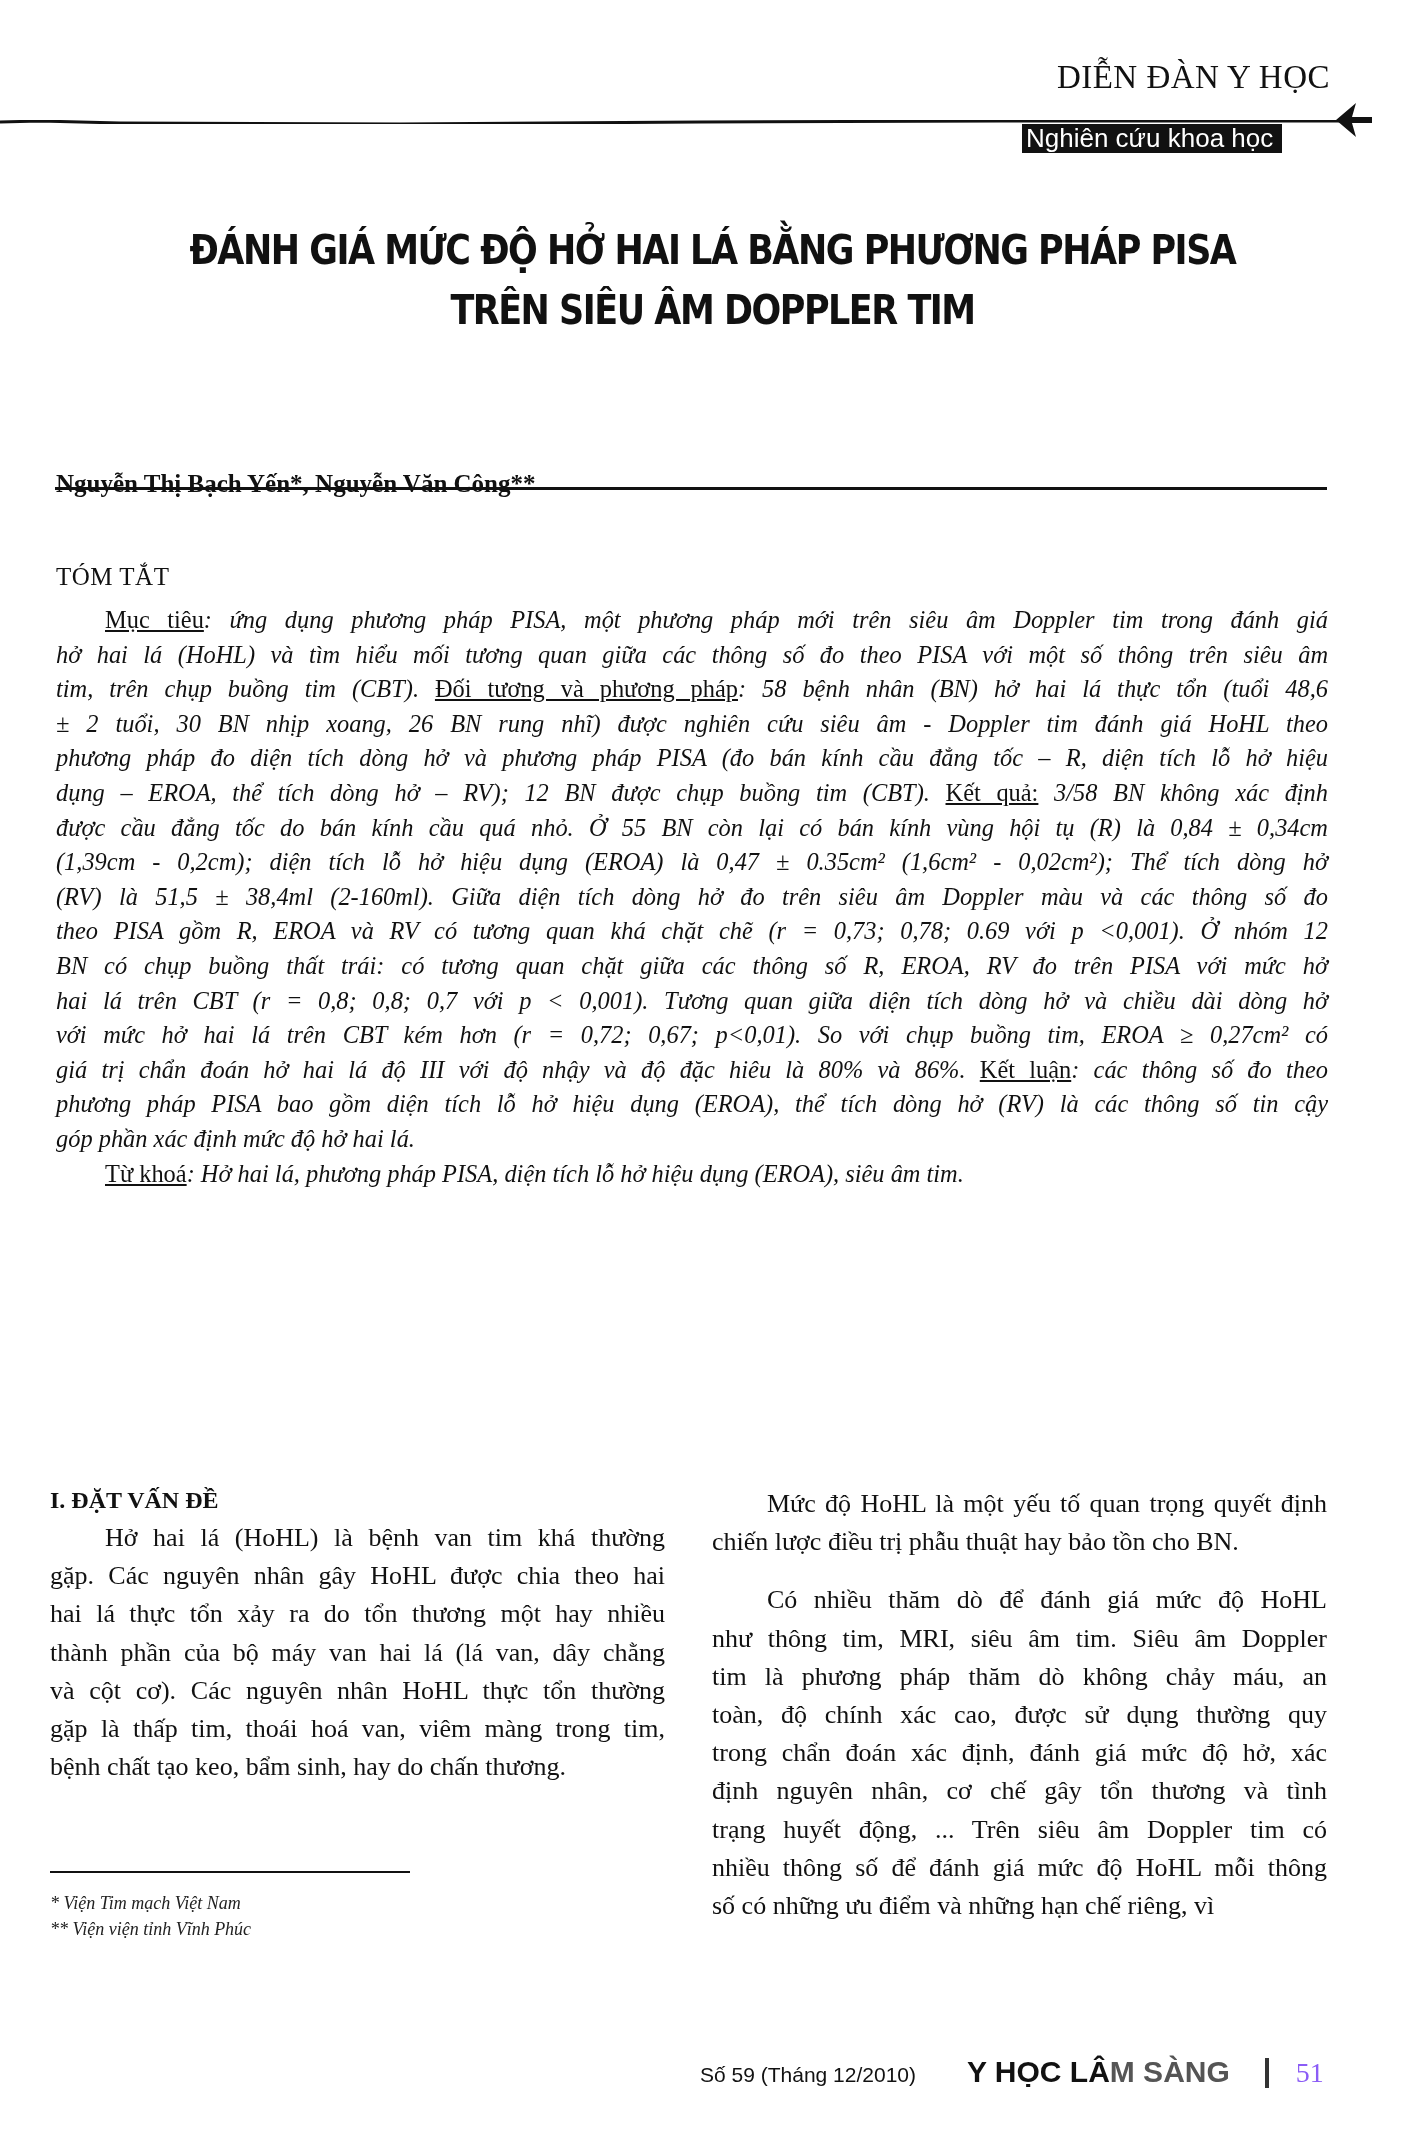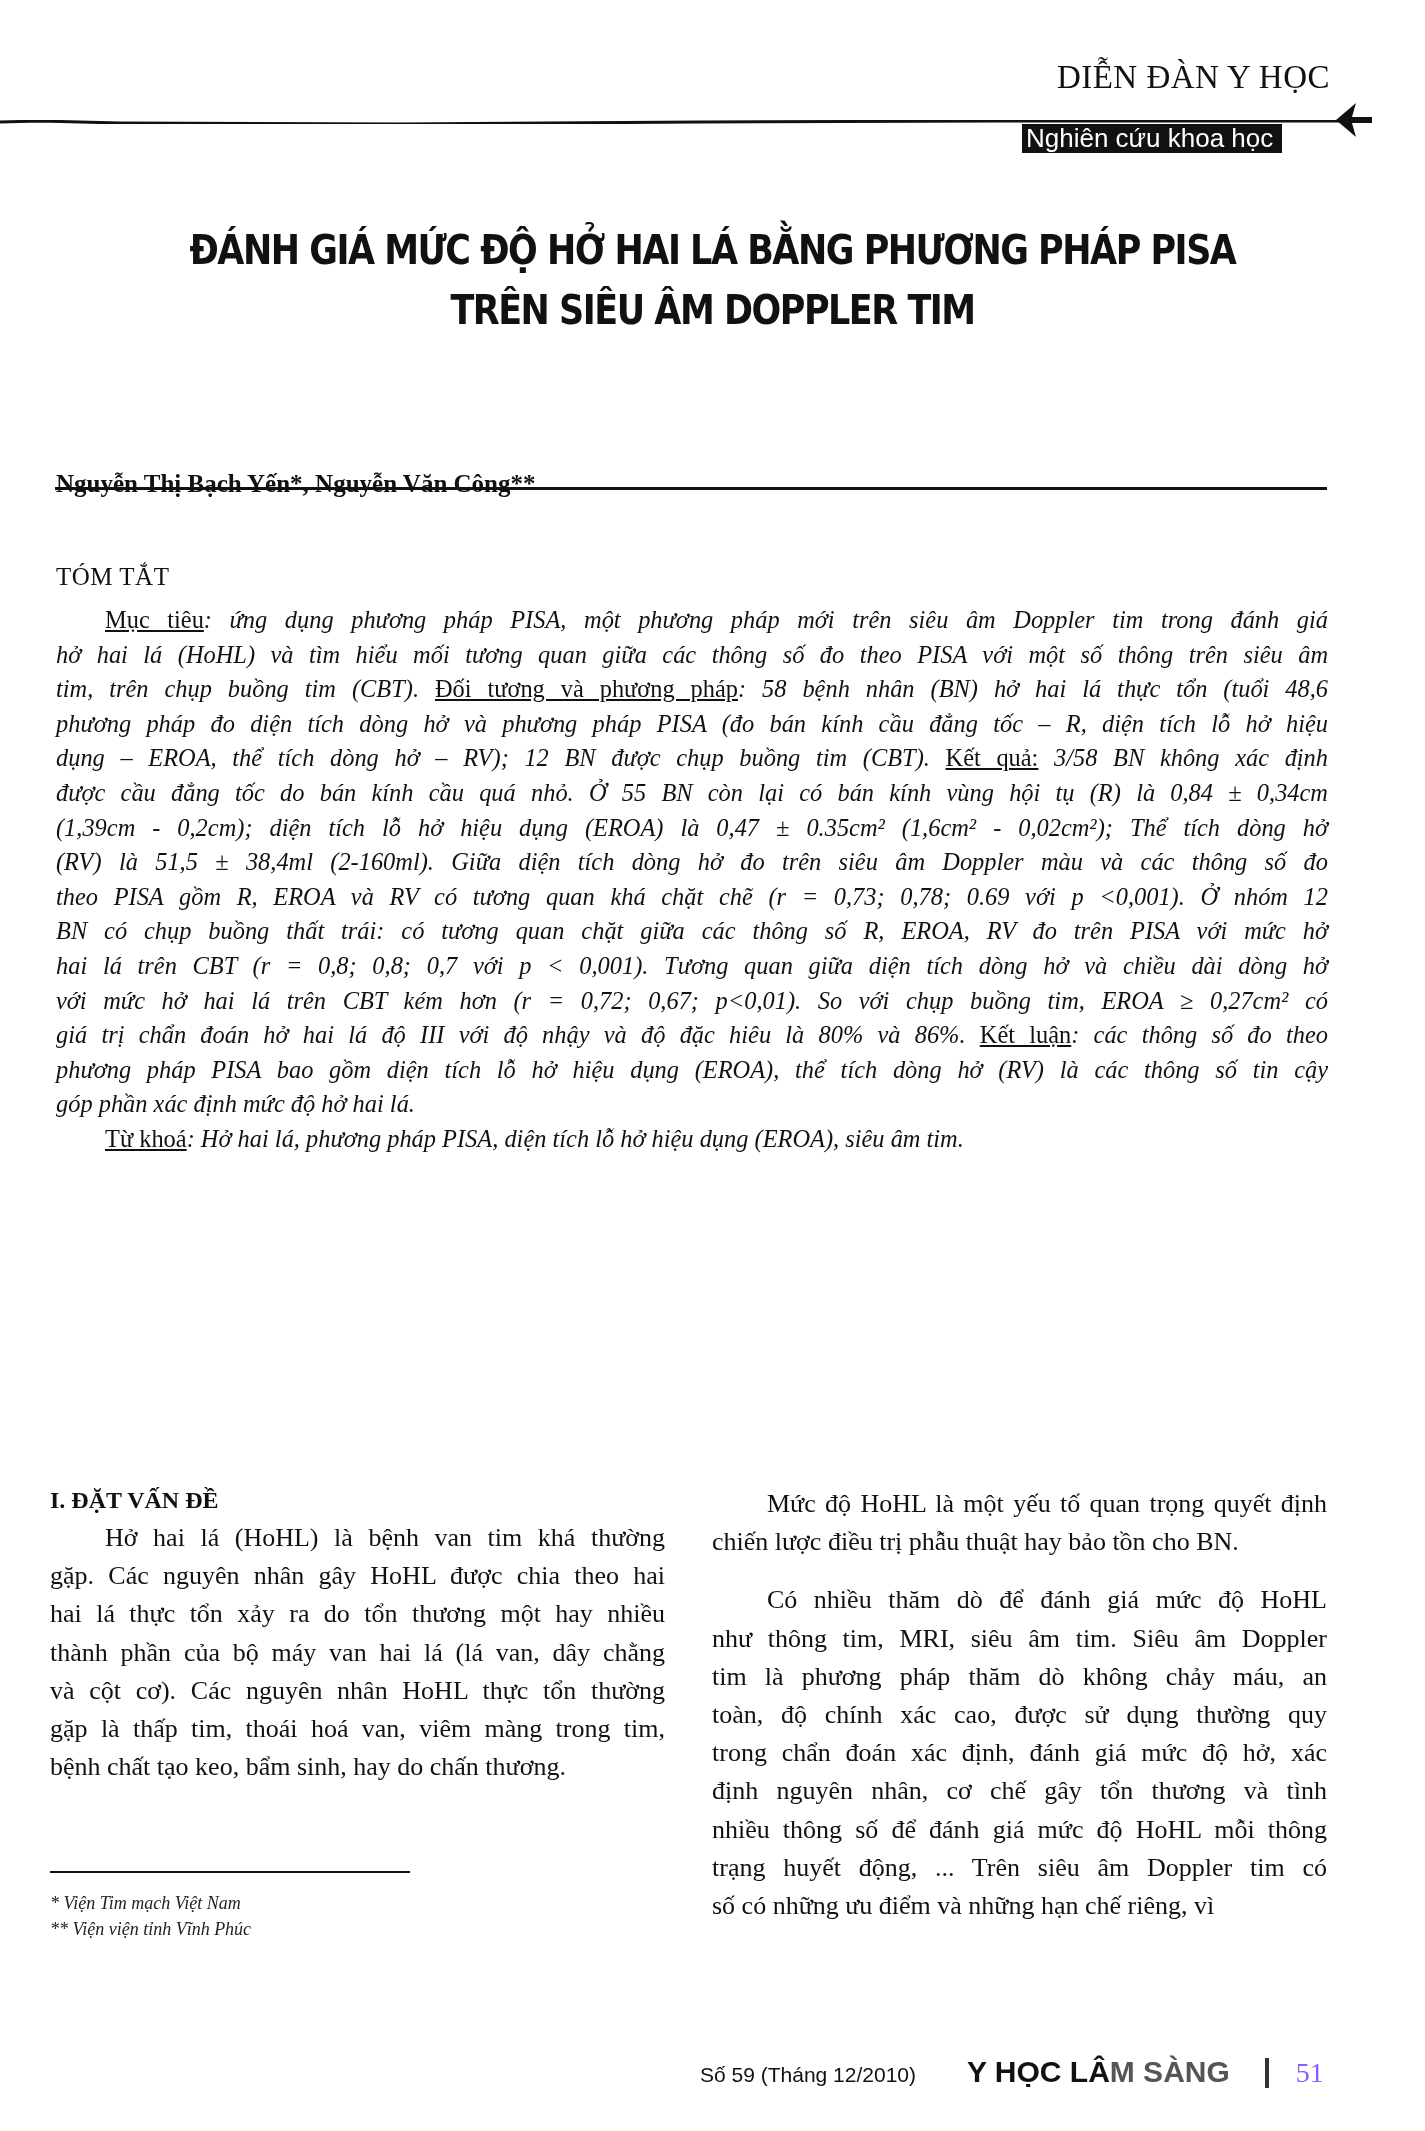--- a/index.html
+++ b/index.html
@@ -64,20 +64,21 @@
 
 <div class="authors">Nguyễn Thị Bạch Yến*, Nguyễn Văn Công**</div>
 <div class="author-rule"></div>
 
 <div class="abs-head">TÓM TẮT</div>
 
 <div class="abstract" id="abstract">
     <span class="line indent"><span class="lbl">Mục tiêu</span><span>: ứng dụng phương pháp PISA, một phương pháp mới trên siêu âm Doppler tim trong đánh giá</span></span>
     <span class="line"><span>hở hai lá (HoHL) và tìm hiểu mối tương quan giữa các thông số đo theo PISA với một số thông trên siêu âm</span></span>
     <span class="line"><span>tim, trên chụp buồng tim (CBT). </span><span class="lbl">Đối tương và phương pháp</span><span>: 58 bệnh nhân (BN) hở hai lá thực tổn (tuổi 48,6</span></span>
+    <span class="line"><span>± 2 tuổi, 30 BN nhịp xoang, 26 BN rung nhĩ) được nghiên cứu siêu âm - Doppler tim đánh giá HoHL theo</span></span>
     <span class="line"><span>phương pháp đo diện tích dòng hở và phương pháp PISA (đo bán kính cầu đẳng tốc – R, diện tích lỗ hở hiệu</span></span>
     <span class="line"><span>dụng – EROA, thể tích dòng hở – RV); 12 BN được chụp buồng tim (CBT). </span><span class="lbl">Kết quả:</span><span> 3/58 BN không xác định</span></span>
     <span class="line"><span>được cầu đẳng tốc do bán kính cầu quá nhỏ. Ở 55 BN còn lại có bán kính vùng hội tụ (R) là 0,84 ± 0,34cm</span></span>
     <span class="line"><span>(1,39cm - 0,2cm); diện tích lỗ hở hiệu dụng (EROA) là 0,47 ± 0.35cm² (1,6cm² - 0,02cm²); Thể tích dòng hở</span></span>
     <span class="line"><span>(RV) là 51,5 ± 38,4ml (2-160ml). Giữa diện tích dòng hở đo trên siêu âm Doppler màu và các thông số đo</span></span>
     <span class="line"><span>theo PISA gồm R, EROA và RV có tương quan khá chặt chẽ (r = 0,73; 0,78; 0.69 với p &lt;0,001). Ở nhóm 12</span></span>
     <span class="line"><span>BN có chụp buồng thất trái: có tương quan chặt giữa các thông số R, EROA, RV đo trên PISA với mức hở</span></span>
     <span class="line"><span>hai lá trên CBT (r = 0,8; 0,8; 0,7 với p &lt; 0,001). Tương quan giữa diện tích dòng hở và chiều dài dòng hở</span></span>
     <span class="line"><span>với mức hở hai lá trên CBT kém hơn (r = 0,72;  0,67; p&lt;0,01). So với chụp buồng  tim, EROA ≥ 0,27cm² có</span></span>
     <span class="line"><span>giá trị chẩn đoán hở hai lá độ III với độ nhậy và độ đặc hiêu là 80% và 86%. </span><span class="lbl">Kết luận</span><span>: các thông số đo theo</span></span>
@@ -110,22 +111,22 @@
       <span class="line indent">Mức độ HoHL là một yếu tố quan trọng quyết định</span>
       <span class="line last">chiến lược điều trị phẫu thuật hay bảo tồn cho BN.</span>
     </div>
   <div class="para" id="right-para2" style="margin-top:20px">
       <span class="line indent">Có nhiều thăm dò để đánh giá mức độ HoHL</span>
       <span class="line">như thông tim, MRI, siêu âm tim. Siêu âm Doppler</span>
       <span class="line">tim là phương pháp thăm dò không chảy máu, an</span>
       <span class="line">toàn, độ chính xác cao, được sử dụng thường quy</span>
       <span class="line">trong chẩn đoán xác định, đánh giá mức độ hở, xác</span>
       <span class="line">định nguyên nhân, cơ chế gây tổn thương và tình</span>
+      <span class="line">trạng huyết động, ... Trên siêu âm Doppler tim có</span>
       <span class="line">nhiều thông số để đánh giá mức độ HoHL mỗi thông</span>
-      <span class="line">trạng huyết động, ... Trên siêu âm Doppler tim có</span>
       <span class="line last">số có những ưu điểm và những hạn chế riêng, vì</span>
     </div>
 </div>
 
 <div class="footer">
   <span class="ft-issue">Số 59 (Tháng 12/2010)</span>
   <span class="ft-journal"><span>Y HỌC LÂ</span><span class="grey">M SÀNG</span></span>
   <span class="ft-bar"></span>
   <span class="ft-page">51</span>
 </div>

